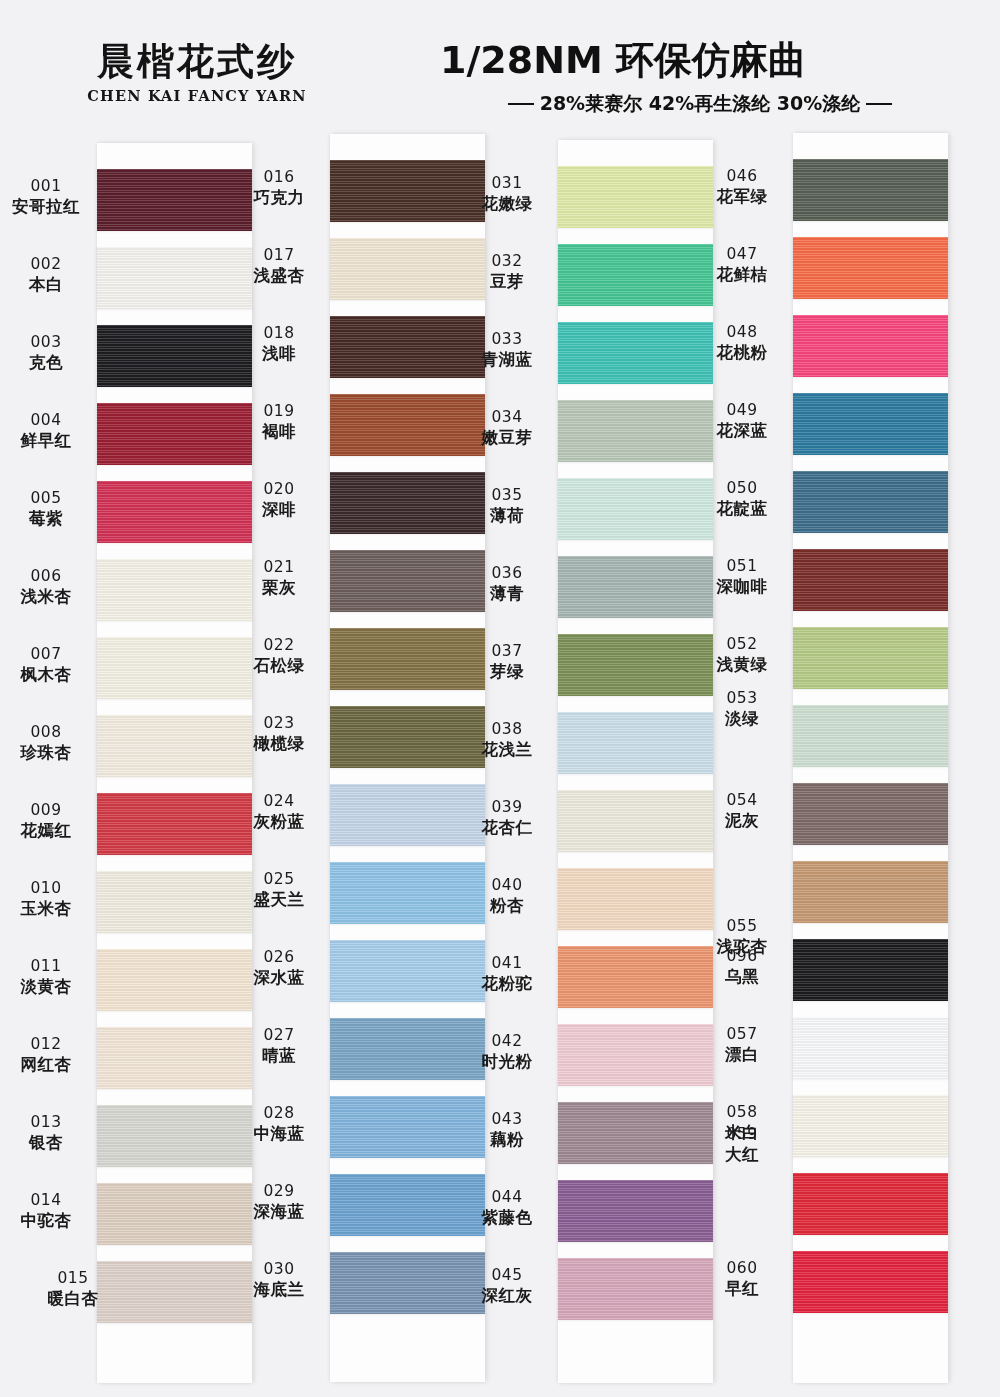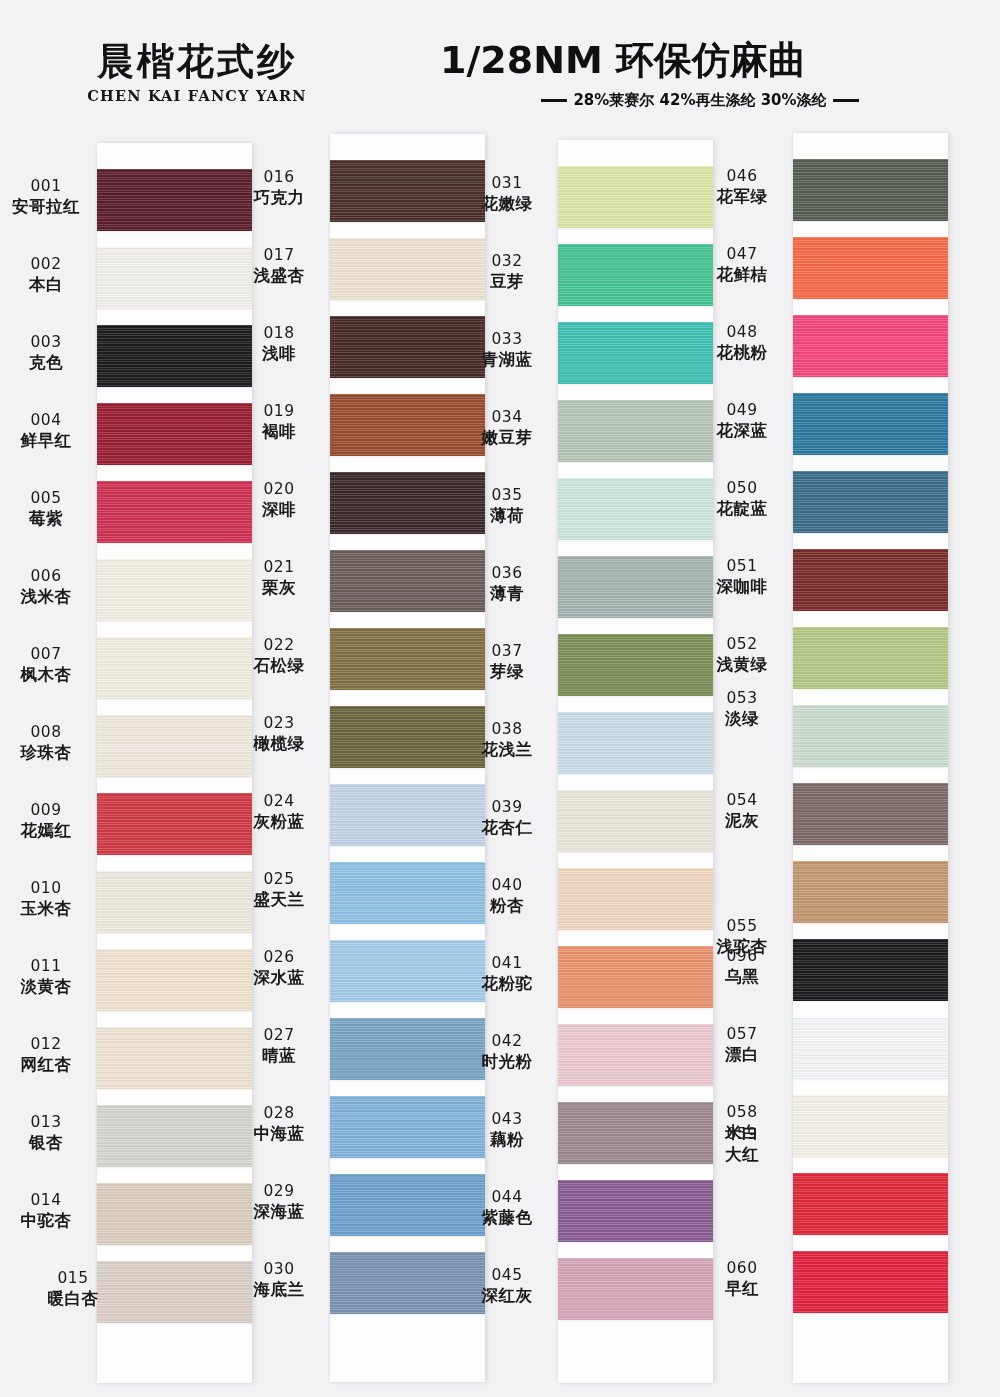--- a/index.html
+++ b/index.html
@@ -26,21 +26,21 @@
   .title-block{position:absolute;left:440px;top:32px;width:520px;text-align:left;}
   .title-main{
     font-family:"DejaVu Sans","Liberation Sans",sans-serif;
     font-weight:bold;font-size:38px;letter-spacing:0px;color:#101010;
     line-height:1.1;white-space:nowrap;
   }
   .title-sub-wrap{display:flex;align-items:center;justify-content:center;margin-top:9px;}
   .rule{width:26px;height:2.5px;background:#111;flex:0 0 auto;}
   .title-sub{
     font-family:"DejaVu Sans","Liberation Sans",sans-serif;
-    font-weight:bold;font-size:15px;color:#111;white-space:nowrap;
+    font-weight:bold;font-size:19px;color:#111;white-space:nowrap;
     padding:0 6px;
   }
   .strip{
     position:absolute;top:0;
     width:155px;
     background:#fdfdfd;
     box-shadow:2px 0 5px rgba(0,0,0,0.10), -1px 0 3px rgba(0,0,0,0.05);
   }
   .swatch{
     position:absolute;left:0;

